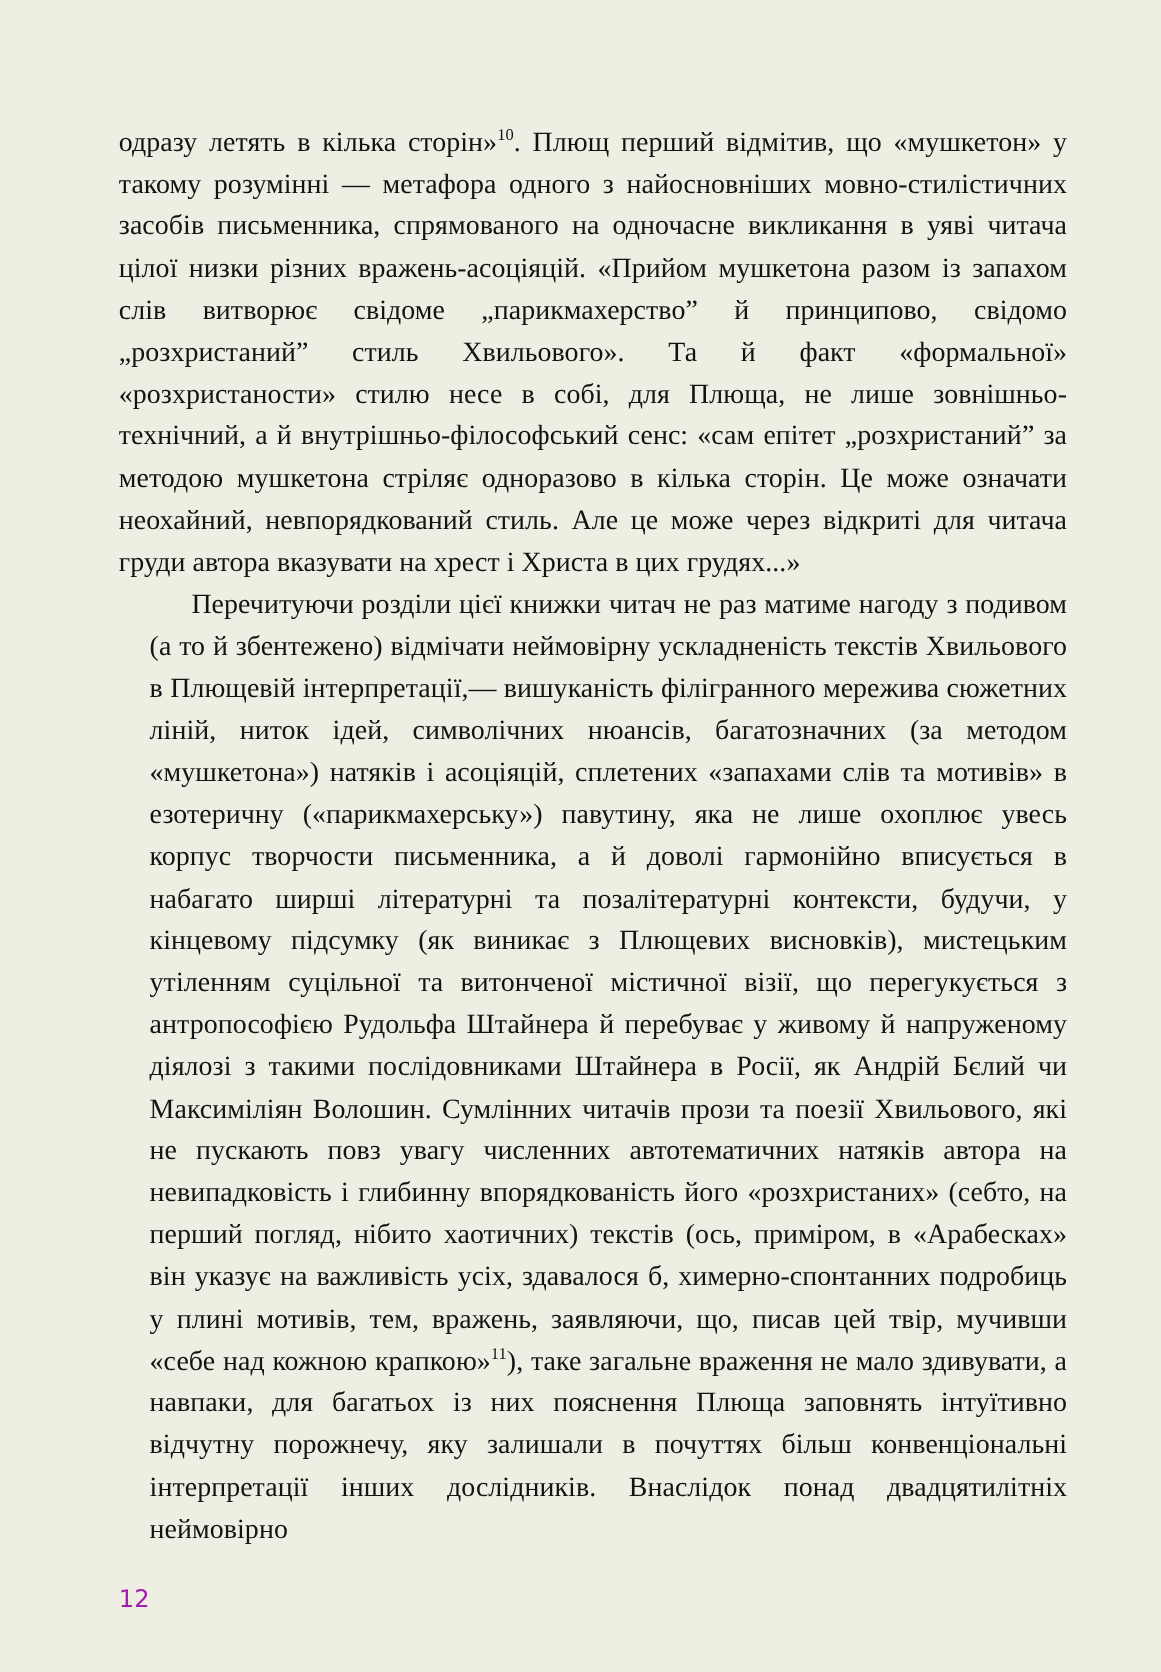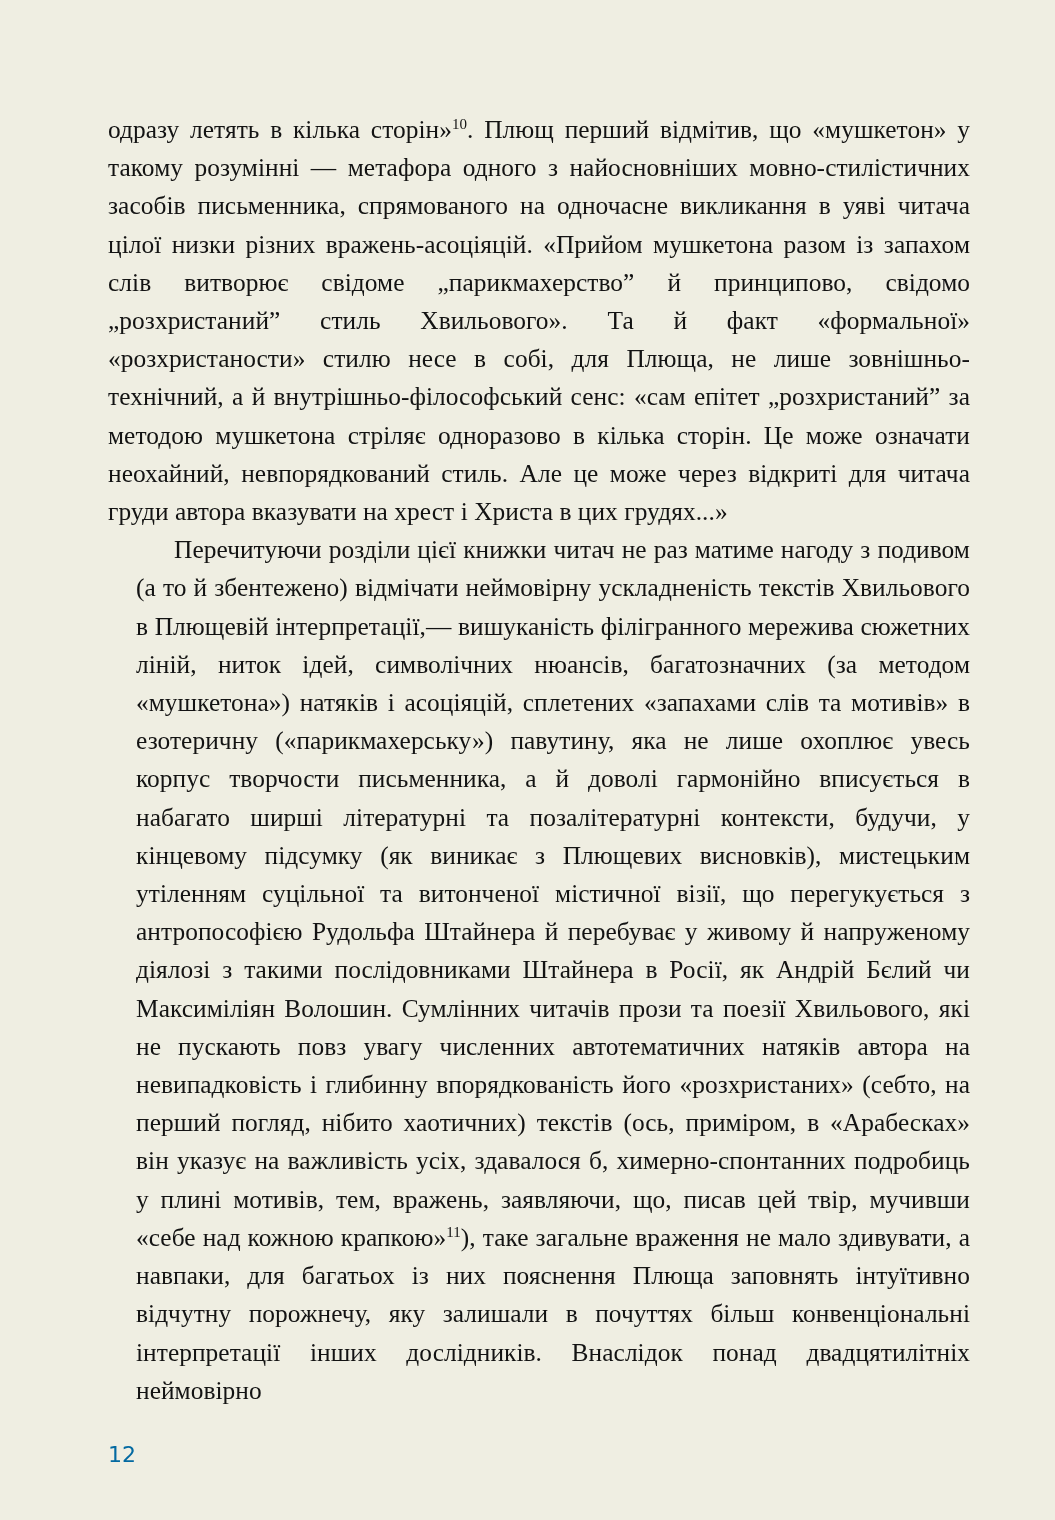--- a/index.html
+++ b/index.html
@@ -73,21 +73,21 @@
     font-style: italic;
     font-family: "DejaVu Serif", serif;
     font-size: 18px;
   }
   .page-number {
     position: absolute;
     left: 108px;
     top: 1442px;
     font-family: "DejaVu Sans", sans-serif;
     font-size: 22px;
-    color: #0369a1;
+    color: #a21caf;
   }
 </style>
 </head>
 <body>
 
 <div class="page">
 
   <div class="body-text">
     <p class=""><span>одразу летять в кілька сторін»</span><sup class="fn">10</sup><span>. Плющ перший відмітив, що «мушкетон» у такому розумінні — метафора одного з найосновніших мовно-стилістичних засобів письменника, спрямованого на одночасне викликання в уяві читача цілої низки різних вражень-асоціяцій. «Прийом мушкетона разом із запахом слів витворює свідоме „парикмахерство” й принципово, свідомо „розхристаний” стиль Хвильового». Та й факт «формальної» «розхристаности» стилю несе в собі, для Плюща, не лише зовнішньо-технічний, а й внутрішньо-філософський сенс: «сам епітет „розхристаний” за методою мушкетона стріляє одноразово в кілька сторін. Це може означати неохайний, невпорядкований стиль. Але це може через відкриті для читача груди автора вказувати на хрест і Христа в цих грудях...»</span></p>
     <p class="indent"><span>Перечитуючи розділи цієї книжки читач не раз матиме нагоду з подивом (а то й збентежено) відмічати неймовірну ускладненість текстів Хвильового в Плющевій інтерпретації,— вишуканість філігранного мережива сюжетних ліній, ниток ідей, символічних нюансів, багатозначних (за методом «мушкетона») натяків і асоціяцій, сплетених «запахами слів та мотивів» в езотеричну («парикмахерську») павутину, яка не лише охоплює увесь корпус творчости письменника, а й доволі гармонійно вписується в набагато ширші літературні та позалітературні контексти, будучи, у кінцевому підсумку (як виникає з Плющевих висновків), мистецьким утіленням суцільної та витонченої містичної візії, що перегукується з антропософією Рудольфа Штайнера й перебуває у живому й напруженому діялозі з такими послідовниками Штайнера в Росії, як Андрій Бєлий чи Максиміліян Волошин. Сумлінних читачів прози та поезії Хвильового, які не пускають повз увагу численних автотематичних натяків автора на невипадковість і глибинну впорядкованість його «розхристаних» (себто, на перший погляд, нібито хаотичних) текстів (ось, приміром, в «Арабесках» він указує на важливість усіх, здавалося б, химерно-спонтанних подробиць у плині мотивів, тем, вражень, заявляючи, що, писав цей твір, мучивши «себе над кожною крапкою»</span><sup class="fn">11</sup><span>), таке загальне враження не мало здивувати, а навпаки, для багатьох із них пояснення Плюща заповнять інтуїтивно відчутну порожнечу, яку залишали в почуттях більш конвенціональні інтерпретації інших дослідників. Внаслідок понад двадцятилітніх неймовірно</span></p>

